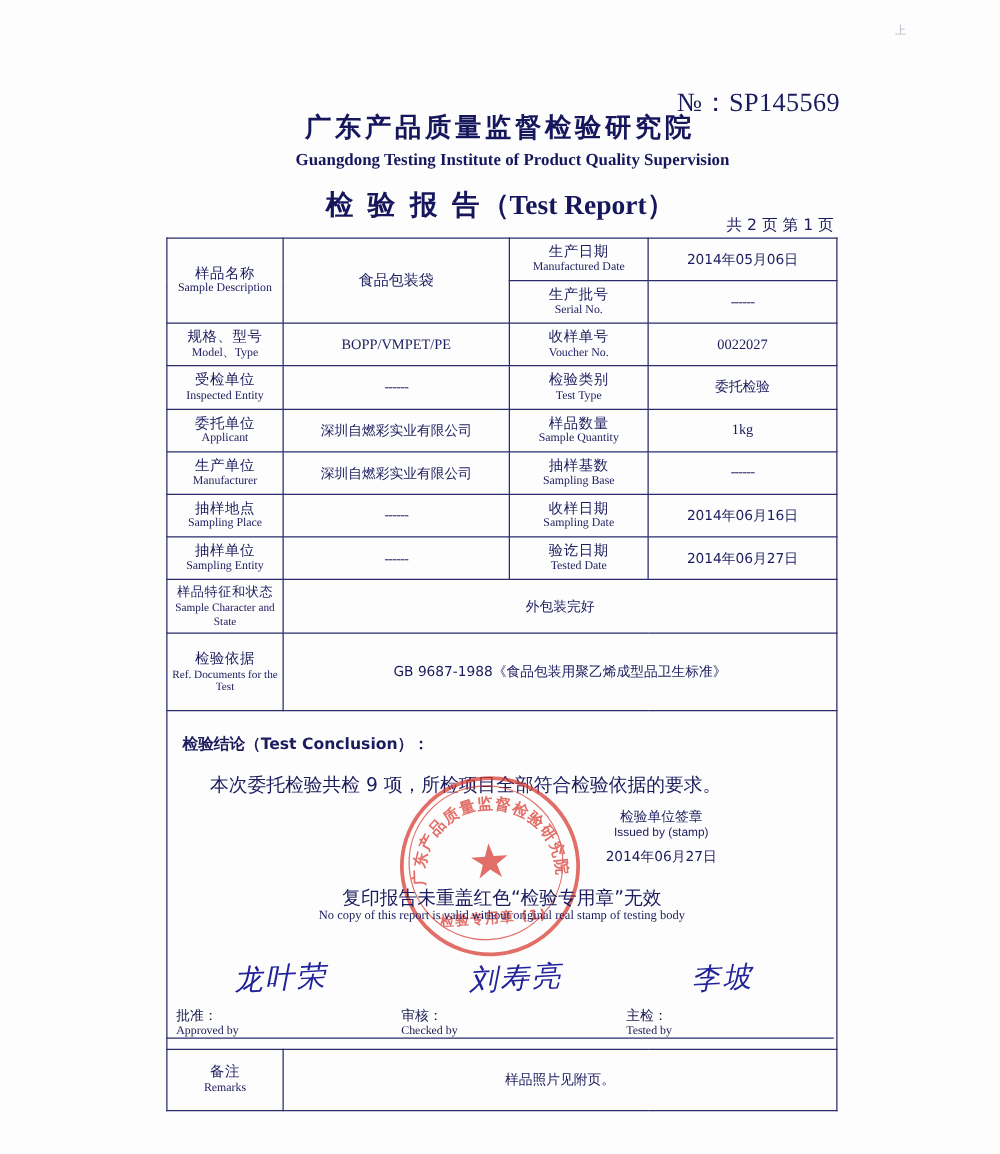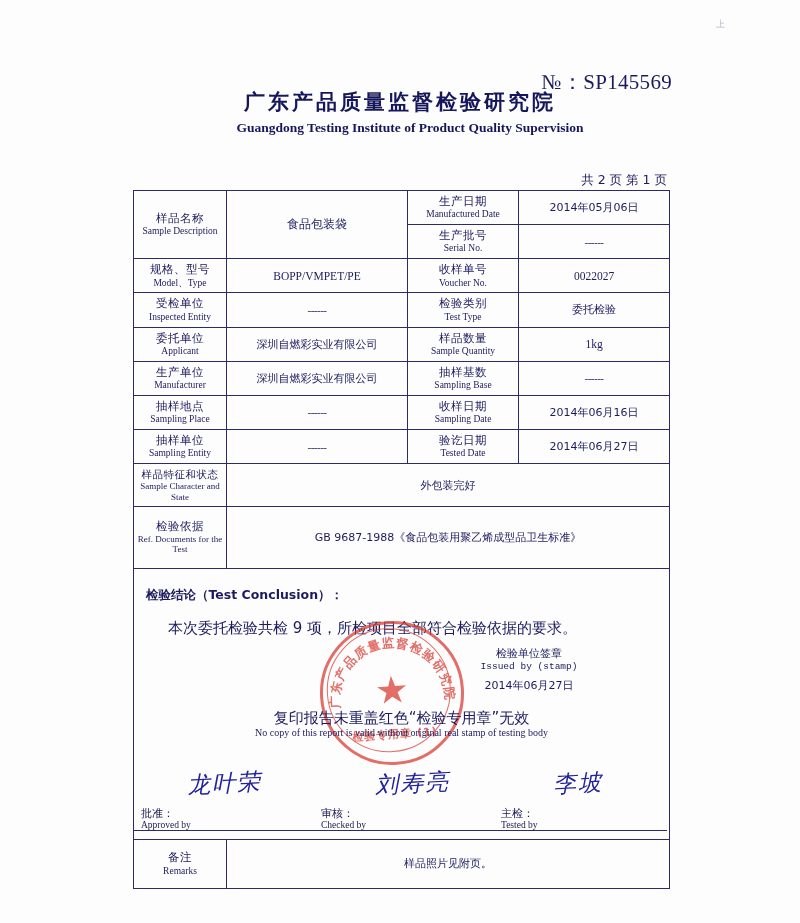--- a/index.html
+++ b/index.html
@@ -172,21 +172,21 @@
     top: 78px;
     text-align: center;
     width: 150px;
     line-height: 1.25;
   }
   .issued-cn {
     font-family: "DejaVu Sans", sans-serif;
     font-size: 11px;
   }
   .issued-en {
-    font-family: Liberation Mono, monospace;
+    font-family: Liberation Sans, sans-serif;
     font-size: 9.5px;
   }
   .issued-date {
     font-family: "DejaVu Sans", sans-serif;
     font-size: 11px;
     margin-top: 6px;
   }
   .notice-cn {
     position: absolute;
     left: 0;
@@ -330,20 +330,23 @@
 
   <span class="scan-mark" style="left:716px; top:18px;">上</span>
 
   <div class="doc-no">
     <span>№：</span><span>SP145569</span>
   </div>
 
   <div class="title-block">
     <div class="org-cn">广东产品质量监督检验研究院</div>
     <div class="org-en">Guangdong Testing Institute of Product Quality Supervision</div>
+    <div class="report-title">
+      <span>检 验 报 告</span><span class="en">（Test Report）</span>
+    </div>
   </div>
 
   <div class="page-count">共 2 页 第 1 页</div>
 
   <table class="main">
 
     <tbody>
         <tr class="row-h">
       <td class="leftlabel" rowspan="2">
         <div class="lbl">

